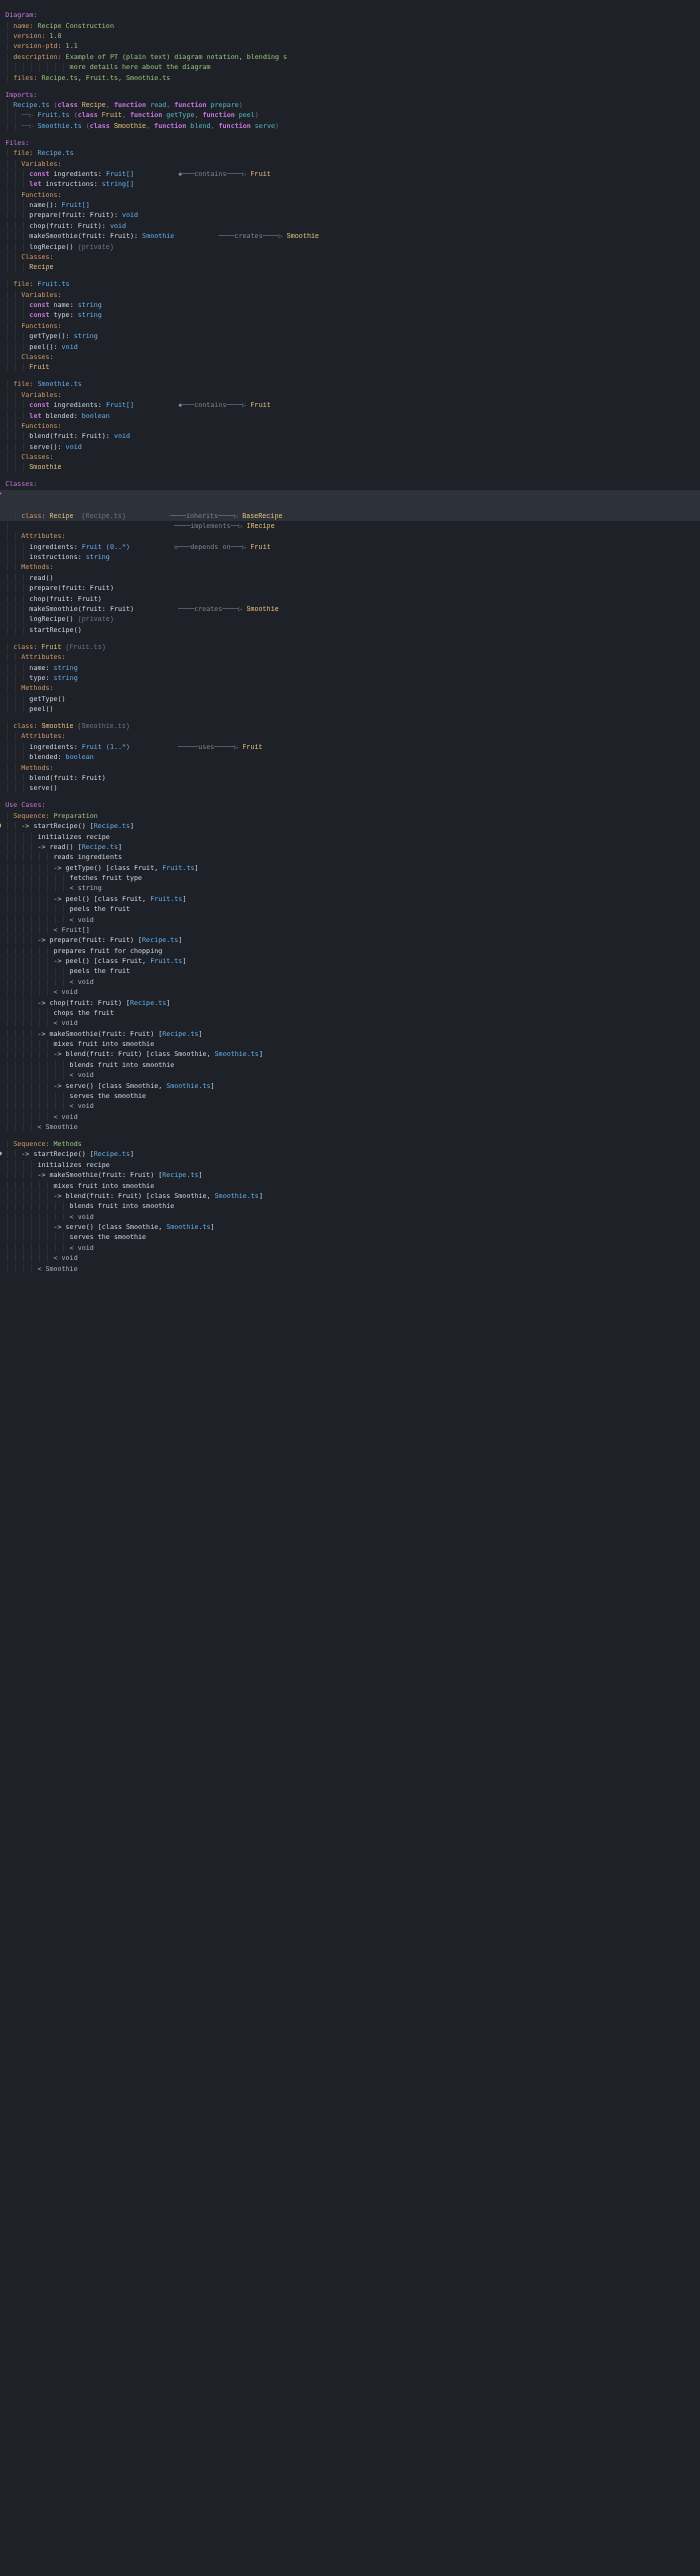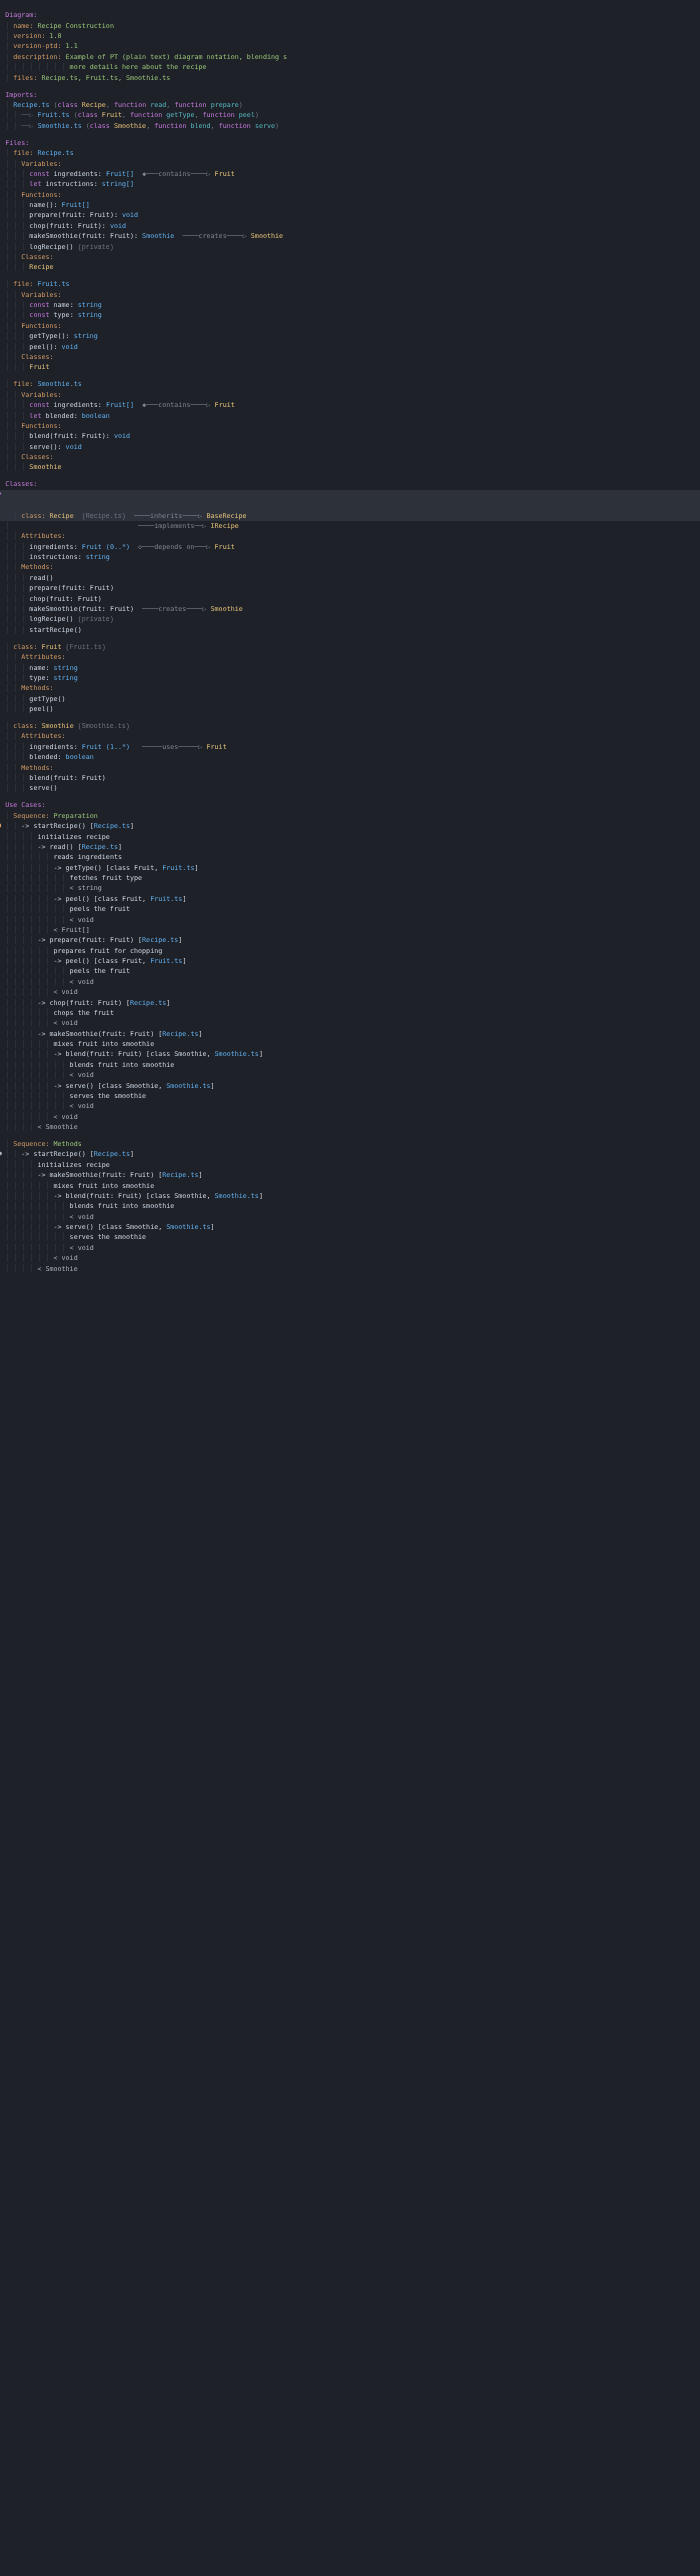--- a/index.html
+++ b/index.html
@@ -35,26 +35,26 @@
     white-space:pre;
     padding:0 0 0 5.2px;
     position:relative;
   }
   .line.hl{background:var(--hl-bg);}
   .guides{color:var(--guide);}
   .hdr{color:var(--hdr);text-underline-offset:1px;}
   .key{color:var(--key);}
   .val{color:var(--val);}
   .type{color:var(--type);}
-  .mag{color:var(--mag);}
+  .mag{color:var(--mag);font-weight:bold;}
   .func{color:var(--func);}
-  .cls{color:var(--class);}
+  .cls{color:var(--class);font-family:Liberation Mono, monospace;}
   .dim{color:var(--dim);font-family:Liberation Mono, monospace;}
   .arrow{color:var(--arrow);}
-  .arrowlbl{color:var(--arrowlbl);}
+  .arrowlbl{color:var(--arrowlbl);padding-left:36px;}
   .ret{color:var(--ret);}
   .fg{color:var(--fg);}
   .paren{color:var(--dim);}
   .gutter-icon{
     position:absolute;
     left:-1.5px;
     top:1.5px;
     font-size:5.7px;
     line-height:1;
   }
@@ -63,21 +63,21 @@
   .sp{height:6.7px;}
 </style>
 </head>
 <body>
 
 <div class="line"><span class="hdr">Diagram:</span></div>
 <div class="line"><span class="guides">│ </span><span class="key">name:</span><span> </span><span class="val">Recipe Construction</span></div>
 <div class="line"><span class="guides">│ </span><span class="key">version:</span><span> </span><span class="val">1.0</span></div>
 <div class="line"><span class="guides">│ </span><span class="key">version-ptd:</span><span> </span><span class="val">1.1</span></div>
 <div class="line"><span class="guides">│ </span><span class="key">description:</span><span> </span><span class="val">Example of PT (plain text) diagram notation, blending s</span></div>
-<div class="line"><span class="guides">│ │ │ │ │ │ │ │ </span><span class="val">more details here about the recipe</span></div>
+<div class="line"><span class="guides">│ │ │ │ │ │ │ │ </span><span class="val">more details here about the diagram</span></div>
 <div class="line"><span class="guides">│ </span><span class="key">files:</span><span> </span><span class="val">Recipe.ts, Fruit.ts, Smoothie.ts</span></div>
 <div class="sp"></div>
 
 <div class="line"><span class="hdr">Imports:</span></div>
 <div class="line"><span class="guides">│ </span><span class="type">Recipe.ts</span><span class="paren"> (</span><span class="mag">class </span><span class="cls">Recipe</span><span class="paren">, </span><span class="mag">function </span><span class="func">read</span><span class="paren">, </span><span class="mag">function </span><span class="func">prepare</span><span class="paren">)</span></div>
 <div class="line"><span class="guides">│ │ </span><span class="arrow">──▷ </span><span class="type">Fruit.ts</span><span class="paren"> (</span><span class="mag">class </span><span class="cls">Fruit</span><span class="paren">, </span><span class="mag">function </span><span class="func">getType</span><span class="paren">, </span><span class="mag">function </span><span class="func">peel</span><span class="paren">)</span></div>
 <div class="line"><span class="guides">│ │ </span><span class="arrow">──▷ </span><span class="type">Smoothie.ts</span><span class="paren"> (</span><span class="mag">class </span><span class="cls">Smoothie</span><span class="paren">, </span><span class="mag">function </span><span class="func">blend</span><span class="paren">, </span><span class="mag">function </span><span class="func">serve</span><span class="paren">)</span></div>
 <div class="sp"></div>
 
 <div class="line"><span class="hdr">Files:</span></div>

